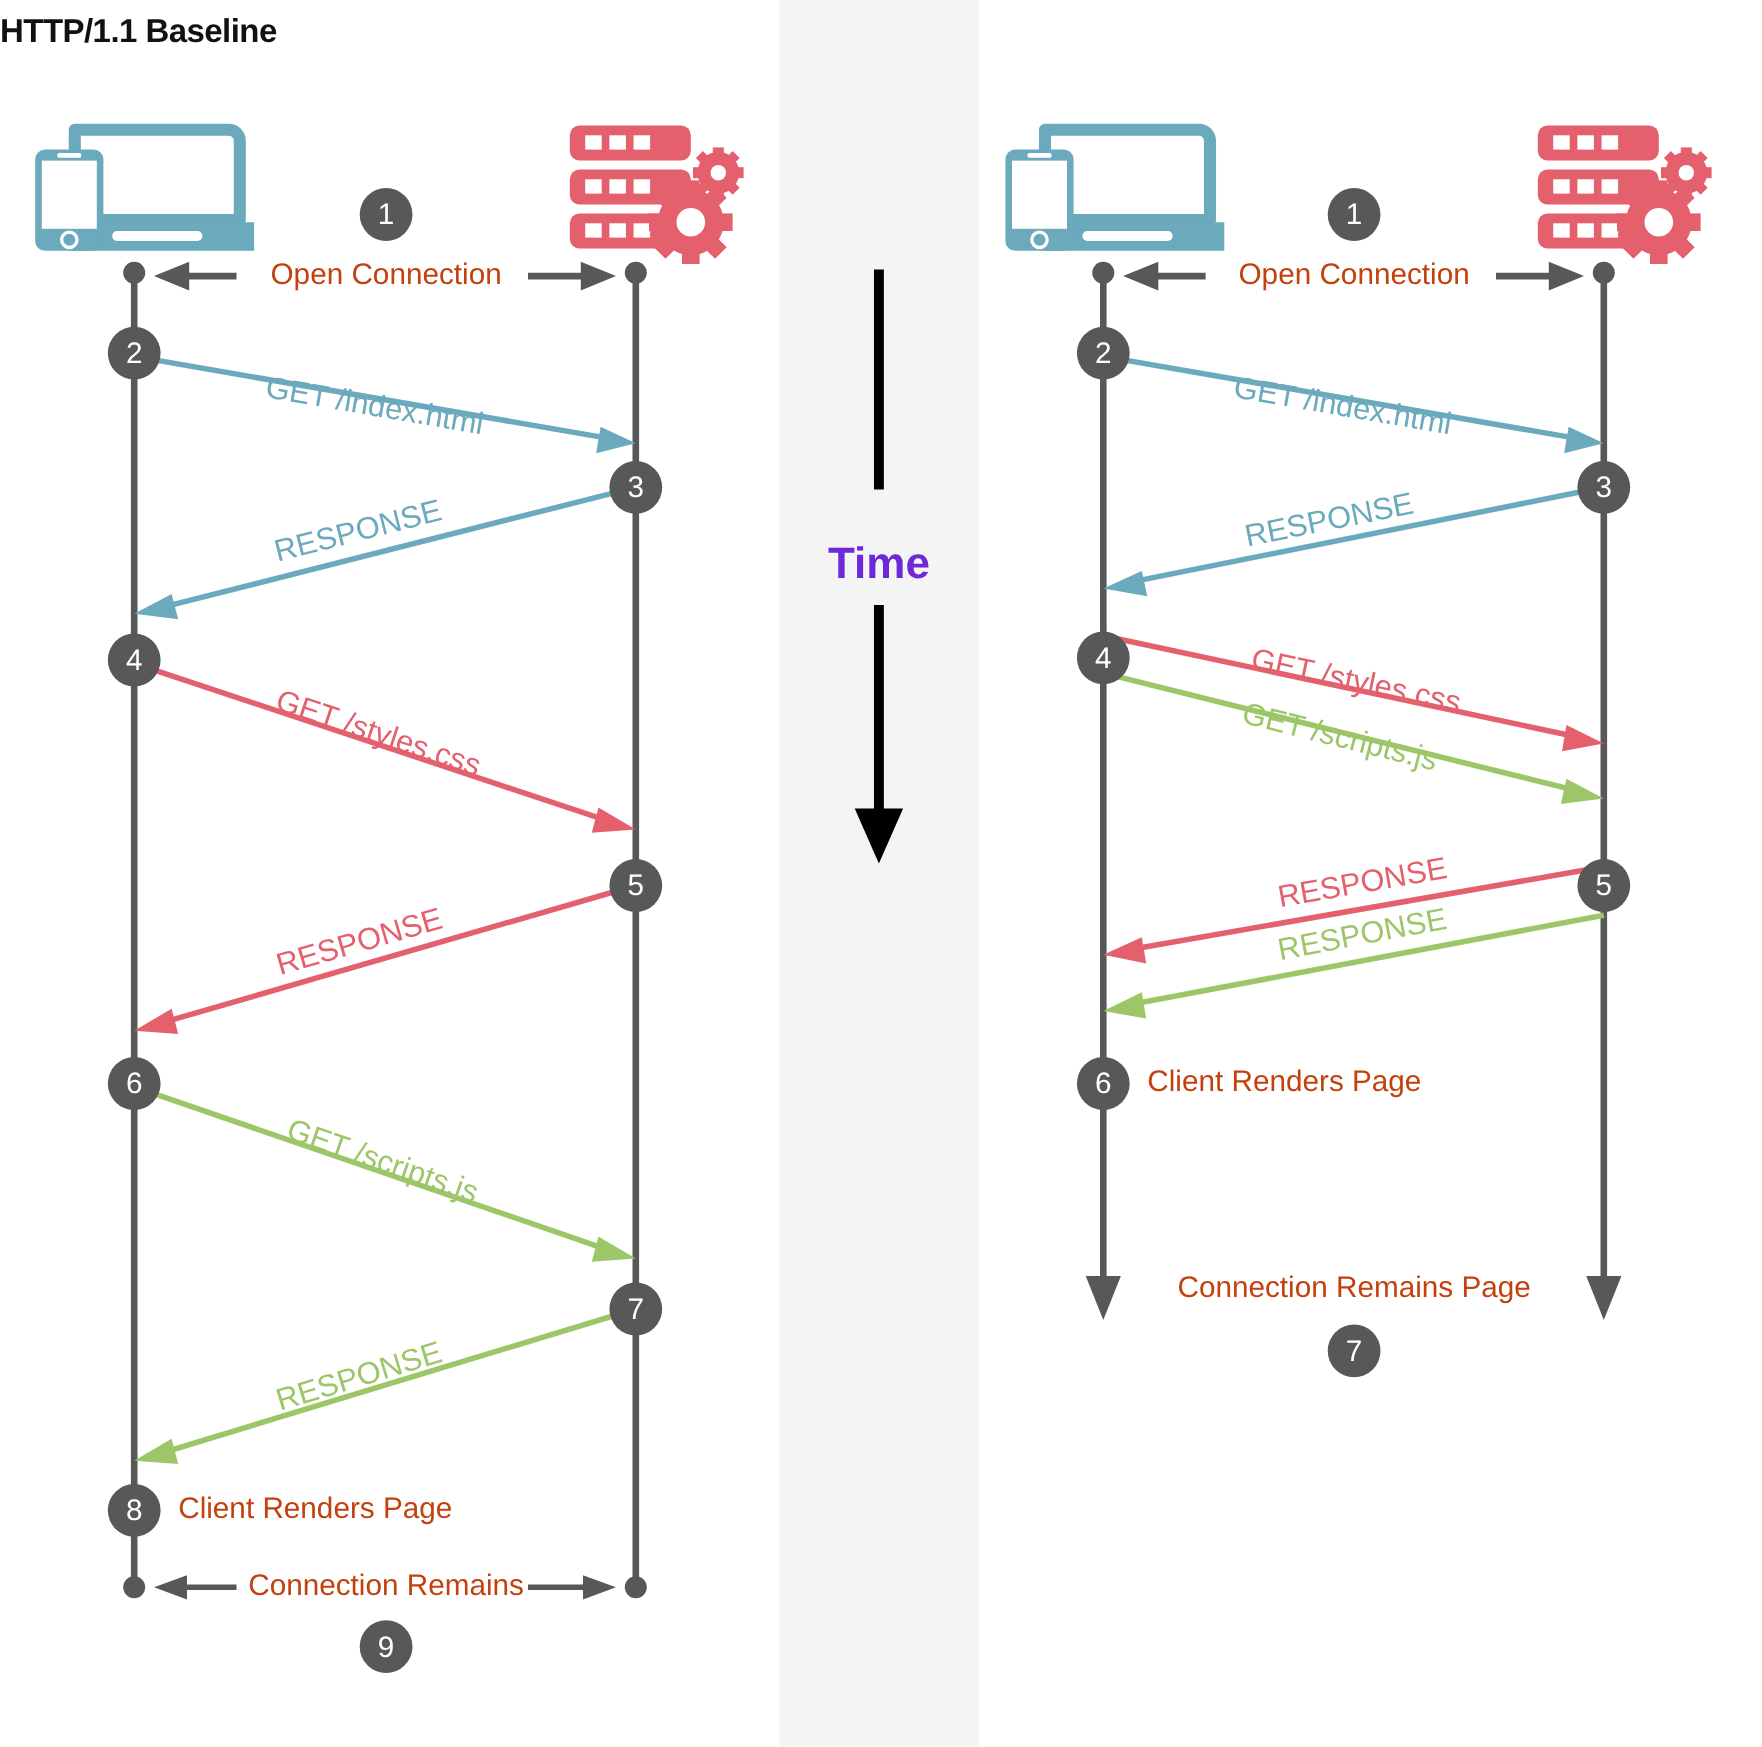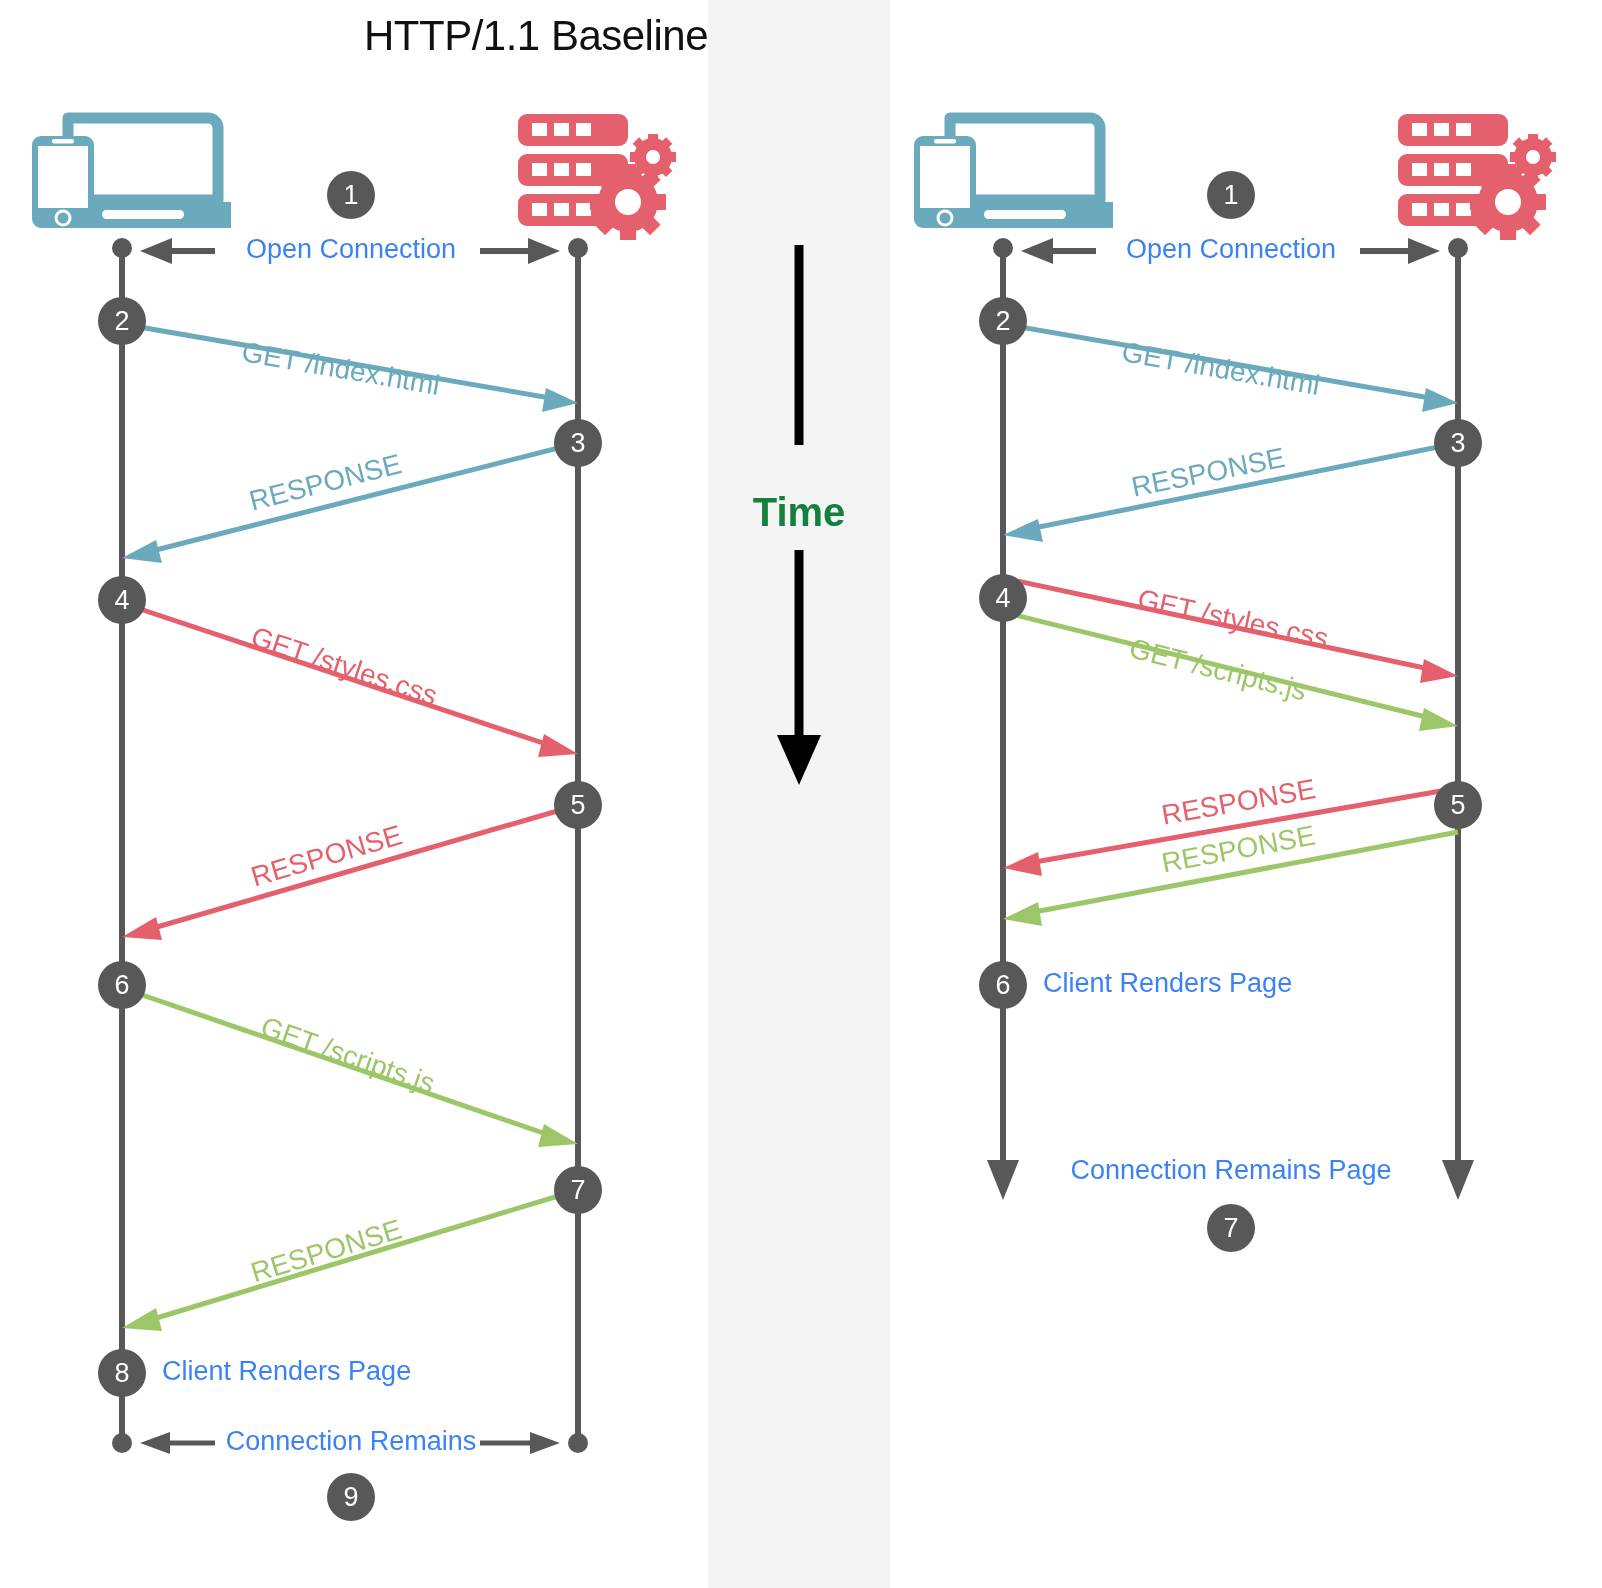--- a/index.html
+++ b/index.html
@@ -22,24 +22,24 @@
     background: #f4f4f4;
   }
   .panel { position: absolute; top: 0; height: 1588px; }
   .panel-left  { left: 0;   width: 708px; }
   .panel-right { left: 890px; width: 712px; }
 
   .panel-title {
     position: absolute;
     top: 12px;
     width: 100%;
-    text-align: right;
-    font-size: 42px;
+    text-align: left;
+    font-size: 30px;
     color: #111111;
-    font-weight: normal;
+    font-weight: bold;
     letter-spacing: -0.5px;
     white-space: nowrap;
   }
 
   .svg-layer {
     position: absolute;
     left: 0; top: 0;
     width: 100%; height: 100%;
     overflow: visible;
   }
@@ -54,42 +54,42 @@
     color: #ffffff;
     font-size: 27px;
     line-height: 48px;
     text-align: center;
     font-family: "Liberation Sans", sans-serif;
   }
 
   .flow-label {
     position: absolute;
     font-size: 27px;
-    color: #3b82f6;
+    color: #c2410c;
     white-space: nowrap;
   }
   .flow-label.centered { transform: translateX(-50%); }
 
   .msg-label {
     position: absolute;
     font-size: 28px;
     white-space: nowrap;
     transform-origin: left center;
   }
   .c-blue  { color: #6ba9bd; }
   .c-red   { color: #e4606d; }
   .c-green { color: #9dc668; }
 
   .time-label {
     position: absolute;
     left: 799px;
     top: 490px;
     transform: translateX(-50%);
     font-size: 40px;
-    color: #15803d;
+    color: #6d28d9;
     font-weight: bold;
   }
   .icon-box { position: absolute; }
 </style>
 </head>
 <body>
 
 <div id="root">
 
   <div class="divider-band"></div>

